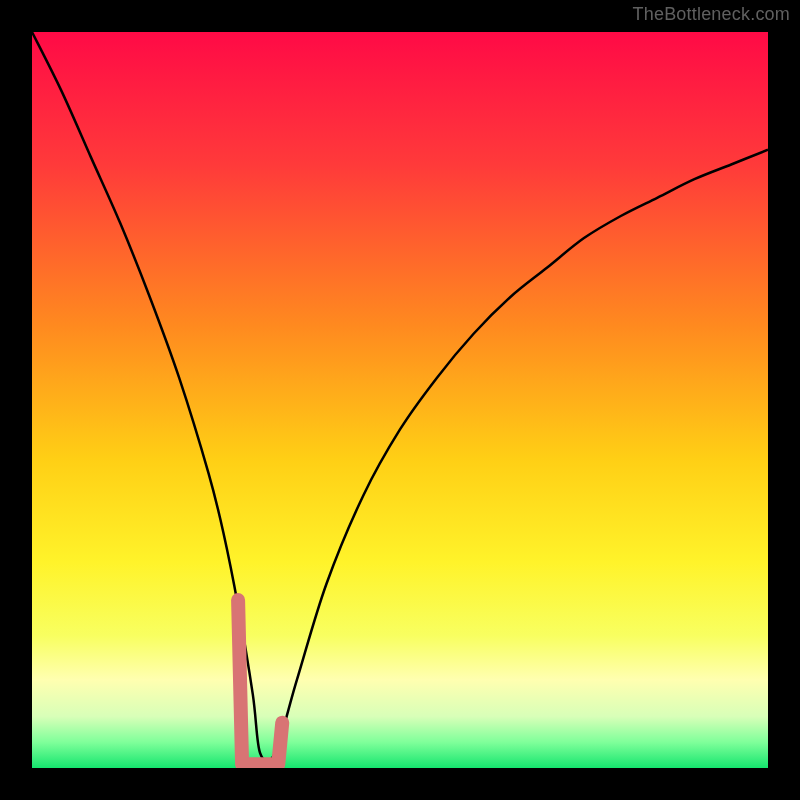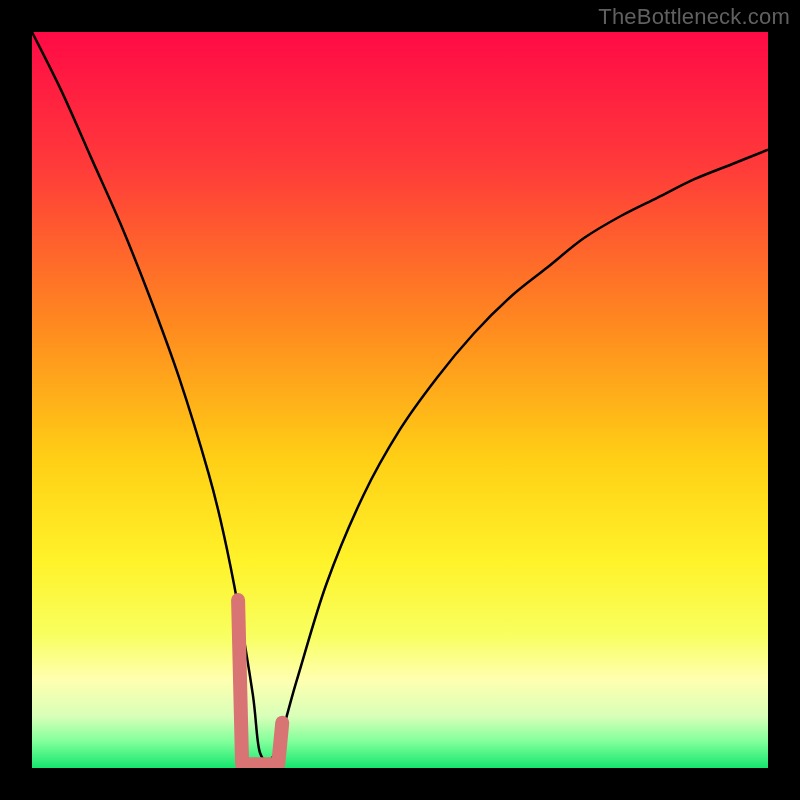--- a/index.html
+++ b/index.html
@@ -28,21 +28,21 @@
   .gradient {
     position: absolute;
     left: 0; top: 0;
     width: 100%; height: 100%;
   }
   .watermark {
     position: absolute;
     top: 4px;
     right: 10px;
     color: #606060;
-    font-size: 22px;
+    font-size: 18px;
     font-weight: 500;
     letter-spacing: 0.2px;
   }
   svg.curve {
     position: absolute;
     left: 0; top: 0;
     width: 736px;
     height: 736px;
   }
   .curve-path {

